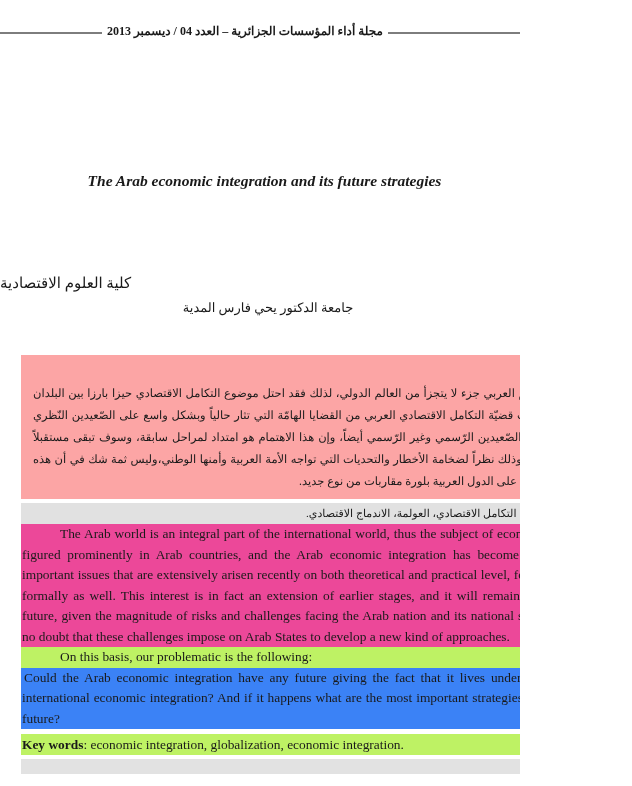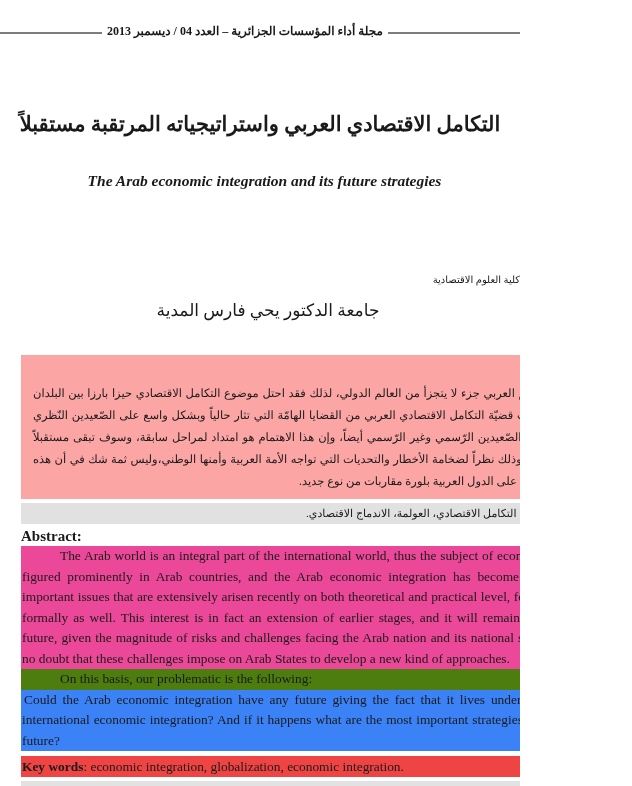--- a/index.html
+++ b/index.html
@@ -37,25 +37,25 @@
     text-align:center;
     font-size:15.5px; font-weight:bold; font-style:italic;
   }
   .author-name {
     position:absolute; top:240px; left:0; right:0;
     text-align:center; direction:rtl;
     font-size:14px; font-weight:bold;
   }
   .affil-1 {
     position:absolute; top:274px; left:0; right:0;
-    text-align:right; direction:rtl; font-size:10px;
+    text-align:left; direction:rtl; font-size:15px;
   }
   .affil-2 {
     position:absolute; top:300px; left:16px; right:0;
-    text-align:center; direction:rtl; font-size:17px;
+    text-align:center; direction:rtl; font-size:13px;
   }
 
   
   .content {
     position:absolute; top:355px; left:21px; width:591px;
   }
   .box-ar {
     background:#fca5a5;
     direction:rtl;
     padding:2px 14px 2px 7px;
@@ -82,71 +82,69 @@
     font-size:15px; font-weight:bold; line-height:20px;
     margin:2px 0 0 0;
   }
   .en-par1 {
     background:#ec4899;
     font-size:13.4px; line-height:20.5px;
     text-align:justify; text-indent:38px;
     margin:0; padding:0 1px;
   }
   .en-intro {
-    background:#4d7c0f;
+    background:#bef264;
     font-size:13.4px; line-height:20.5px;
     text-indent:38px; margin:0; padding:0 1px;
   }
   .en-par2 {
     background:#3b82f6;
     font-size:13.4px; line-height:20.5px;
     text-align:justify; text-indent:2px;
     margin:0; padding:0 1px;
   }
   .gap5 { height:5px; }
   .kw-en {
-    background:#ef4444;
+    background:#bef264;
     font-size:13.4px; line-height:21px;
     padding:0 1px;
   }
   .kw-en .kw-en-label { font-weight:bold; }
   .tail-strip {
     background:#e2e2e2;
     height:15px;
     margin-top:4px;
   }
 </style>
 </head>
 <body>
 
 <div class="page">
 
   <div class="header-rule"></div>
   <div class="header-text">مجلة أداء المؤسسات الجزائرية – العدد 04 / ديسمبر 2013</div>
 
-  <div class="title-ar">التكامل الاقتصادي العربي واستراتيجياته المرتقبة مستقبلاً</div>
   <div class="title-en">The Arab economic integration and its future strategies</div>
 
   <div class="affil-1">كلية العلوم الاقتصادية</div>
   <div class="affil-2">جامعة الدكتور يحي فارس المدية</div>
 
   <div class="content">
 
     <div class="box-ar">
       <div class="ar-heading">الملخص:</div>
       <p class="ar-body">يعتبر العالم العربي جزء لا يتجزأ من العالم الدولي، لذلك فقد احتل موضوع التكامل الاقتصادي حيزا بارزا بين البلدان العربية وأصبحت قضيّة التكامل الاقتصادي العربي من القضايا الهامّة التي تثار حالياً وبشكل واسع على الصّعيدين النّظري والعملي وعلى الصّعيدين الرّسمي وغير الرّسمي أيضاً، وإن هذا الاهتمام هو امتداد لمراحل سابقة، وسوف تبقى مستقبلاً المكانة نفسها، وذلك نظراً لضخامة الأخطار والتحديات التي تواجه الأمة العربية وأمنها الوطني،وليس ثمة شك في أن هذه التحديات تفرض على الدول العربية بلورة مقاربات من نوع جديد.</p>
     </div>
 
     <div class="gap4"></div>
 
     <div class="kw-ar">
       <span class="kw-ar-label">الكلمات المفتاحية</span><span> : </span><span>التكامل الاقتصادي، العولمة، الاندماج الاقتصادي.</span>
     </div>
 
-    <div class="abstract-heading">Abstract:</div>
 
     <p class="en-par1">The Arab world is an integral part of the international world, thus the subject of economic integration figured prominently in Arab countries, and the Arab economic integration has become one among the important issues that are extensively arisen recently on both theoretical and practical level, formally and non-formally as well. This interest is in fact an extension of earlier stages, and it will remain the same in the future, given the magnitude of risks and challenges facing the Arab nation and its national security. There is no doubt that these challenges impose on Arab States to develop a new kind of approaches.</p>
 
     <p class="en-intro">On this basis, our problematic is the following:</p>
 
     <p class="en-par2">Could the Arab economic integration have any future giving the fact that it lives under the pressure of international economic integration? And if it happens what are the most important strategies to follow in the future?</p>
 
     <div class="gap5"></div>
 
     <div class="kw-en">

